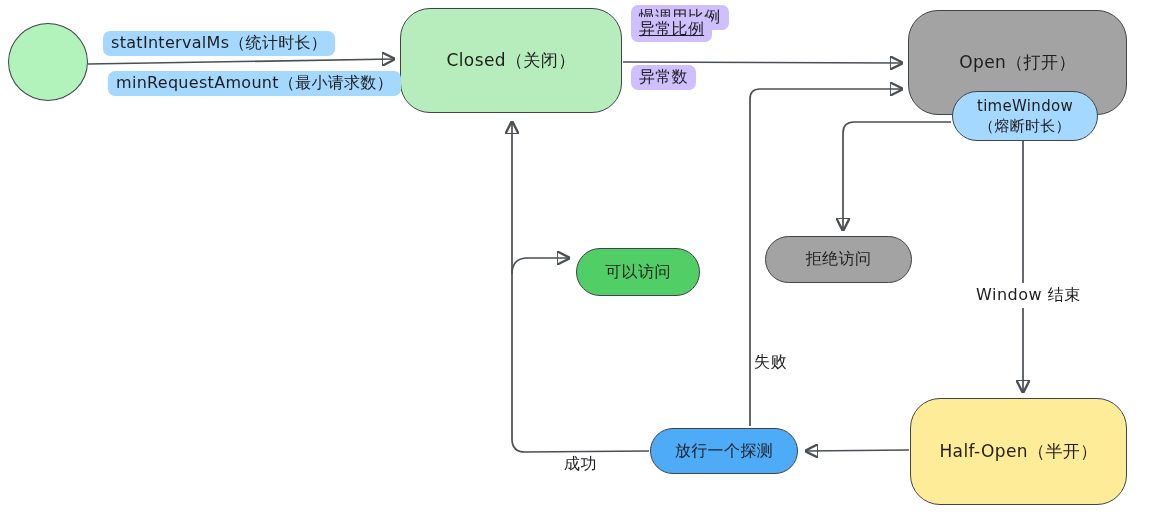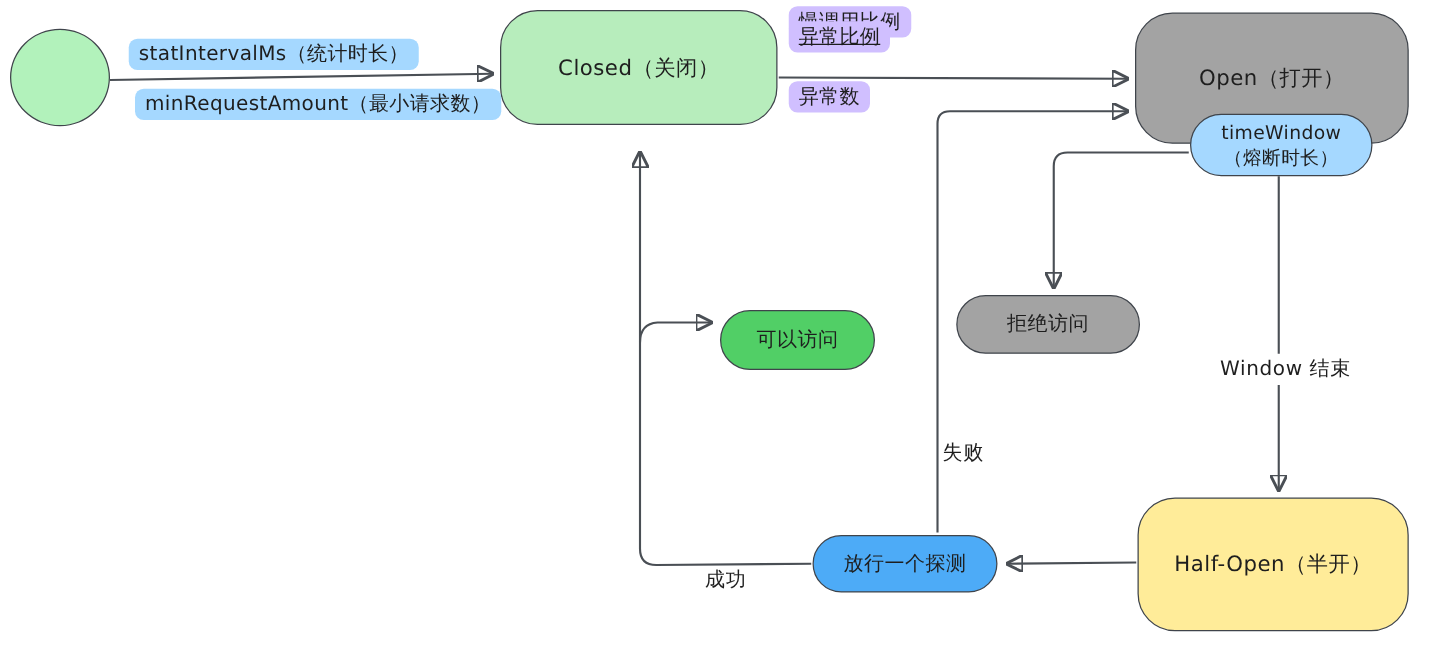--- a/index.html
+++ b/index.html
@@ -59,21 +59,21 @@
     <path d="M 750 426 L 750 99 Q 750 89 760 89 L 902 89" marker-end="url(#arrow)"></path>
     <path d="M 951 122 L 854 122 Q 843 122 843 133 L 843 230" marker-end="url(#arrow)"></path>
     <path d="M 1023 141 L 1023 392" marker-end="url(#arrow)"></path>
     <path d="M 909 450 L 806 451" marker-end="url(#arrow)"></path>
     <path d="M 649 451 L 525 452 Q 512 452 512 439 L 512 122" marker-end="url(#arrow)"></path>
     <path d="M 512 274 Q 512 259 526 258 L 569 258" marker-end="url(#arrow)"></path>
   </svg>
 
   <div class="node circle" style="left:8px;top:23px;width:80px;height:78px;"></div>
 
-  <div class="node state fill-lgreen" style="left:400px;top:8px;width:222px;height:92px;text-align:center;">
+  <div class="node state fill-lgreen" style="left:400px;top:8px;width:222px;height:105px;text-align:center;">
     <span>Closed（关闭）</span>
   </div>
 
   <div class="node state fill-pink" style="left:908px;top:10px;width:219px;height:105px;">
     <span>Open（打开）</span>
   </div>
 
   <div class="node small-box two-line fill-lblue" style="left:952px;top:91px;width:146px;height:50px;">
     <span>timeWindow</span>
     <span>（熔断时长）</span>

